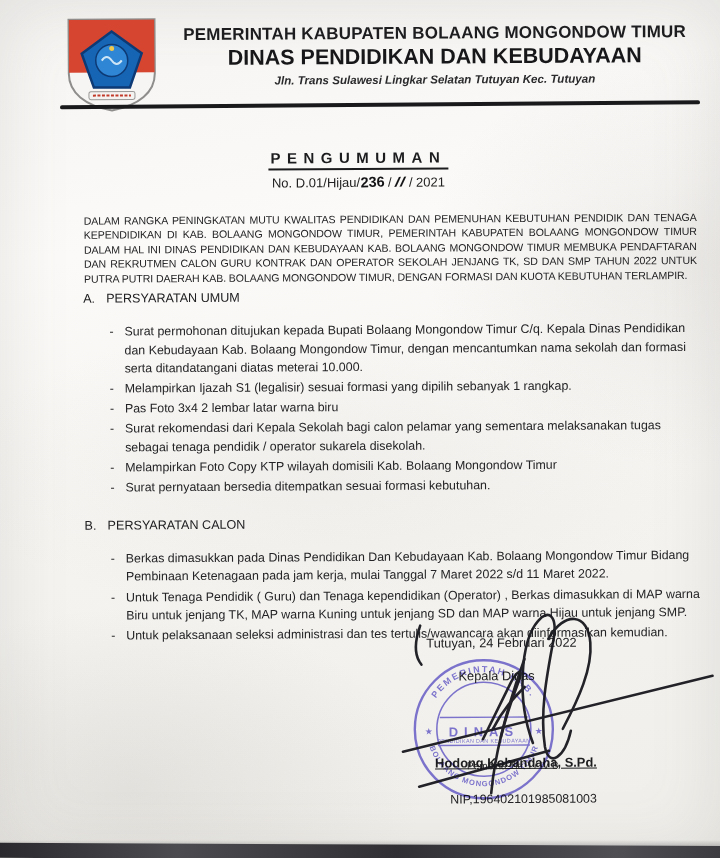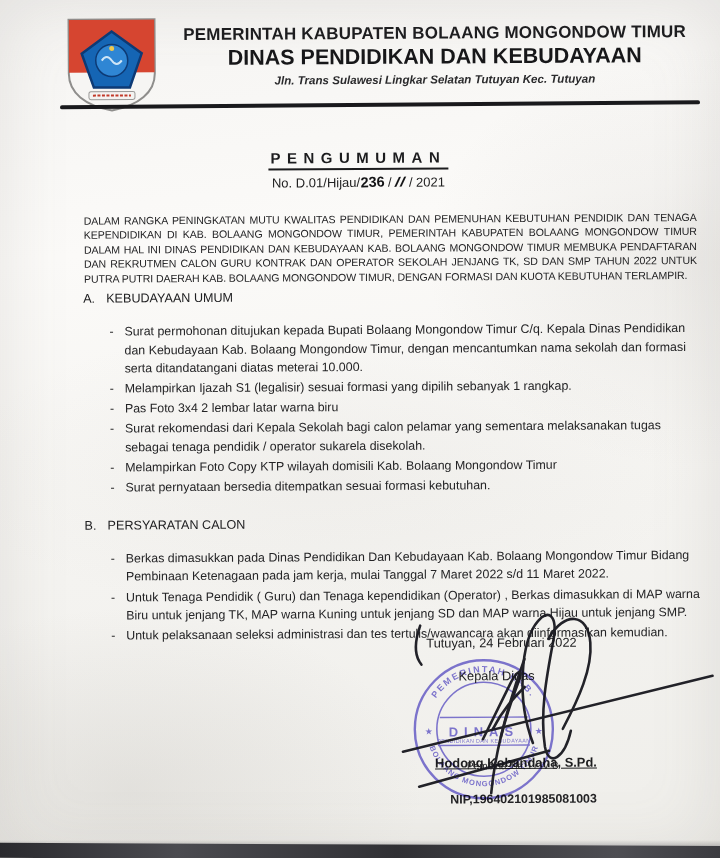--- a/index.html
+++ b/index.html
@@ -45,21 +45,21 @@
   .dash{flex:none;width:15px;margin-left:26px;font-size:12.4px;line-height:18.6px;color:#28282a;}
   .li-text{flex:1;font-size:12.4px;line-height:18.6px;color:#242426;}
   .sec-b{margin-top:21px;}
   
   .sig-block{position:absolute;left:395px;top:612px;width:325px;height:246px;}
   .sig-date{position:absolute;left:30px;top:24px;font-size:12.8px;color:#202022;z-index:1;}
   .sig-role{position:absolute;left:62px;top:57px;font-size:12.8px;color:#202022;z-index:1;}
   .sig-name{position:absolute;left:38px;top:144px;font-size:12.9px;font-weight:600;
     text-decoration:underline;color:#1d1d1f;z-index:1;white-space:nowrap;}
   .sig-rank{position:absolute;left:70px;top:149px;font-size:10px;color:#232325;z-index:1;white-space:nowrap;}
-  .sig-nip{position:absolute;left:53px;top:181px;font-size:12.4px;color:#232325;z-index:1;white-space:nowrap;font-weight:bold;}
+  .sig-nip{position:absolute;left:53px;top:181px;font-size:12.4px;color:#232325;z-index:1;white-space:nowrap;}
   .stamp-svg{position:absolute;left:12px;top:44px;width:150px;height:150px;z-index:2;
     opacity:0.78;mix-blend-mode:multiply;}
   .sig-svg{position:absolute;left:0;top:0;width:325px;height:246px;overflow:visible;z-index:3;}
   
   .edge-bottom{position:absolute;left:-6px;bottom:-3px;width:732px;height:15px;z-index:5;
     background:linear-gradient(to right,#29292d,#4b4b50 25%,#303034 55%,#4e4e53 85%,#3a3a3f);
     transform:rotate(0.25deg);transform-origin:right center;border-radius:2px;}
   .edge-bottom-fade{position:absolute;left:0;bottom:11px;width:720px;height:7px;z-index:4;
     background:linear-gradient(to top,rgba(90,88,92,0.35),rgba(90,88,92,0));}
 </style>
@@ -109,21 +109,21 @@
         <span>/ 2021</span>
       </div>
     </div>
 
     <p class="intro">DALAM RANGKA  PENINGKATAN  MUTU KWALITAS PENDIDIKAN DAN PEMENUHAN KEBUTUHAN PENDIDIK DAN TENAGA KEPENDIDIKAN  DI KAB. BOLAANG MONGONDOW TIMUR, PEMERINTAH KABUPATEN BOLAANG MONGONDOW TIMUR DALAM HAL INI DINAS PENDIDIKAN DAN KEBUDAYAAN KAB. BOLAANG MONGONDOW TIMUR MEMBUKA PENDAFTARAN DAN REKRUTMEN CALON GURU KONTRAK DAN OPERATOR SEKOLAH JENJANG TK, SD DAN SMP TAHUN 2022 UNTUK PUTRA PUTRI DAERAH KAB. BOLAANG MONGONDOW TIMUR, DENGAN FORMASI DAN KUOTA KEBUTUHAN TERLAMPIR.</p>
 
     <div class="sections">
 
       <div class="sec-head">
         <span class="sec-label">A.</span>
-        <span>KEBUDAYAAN UMUM</span>
+        <span>PERSYARATAN UMUM</span>
       </div>
       <div class="list">
         <div class="li">
             <span class="dash">-</span>
             <span class="li-text">Surat permohonan ditujukan kepada Bupati Bolaang Mongondow Timur C/q. Kepala Dinas Pendidikan dan Kebudayaan Kab. Bolaang Mongondow Timur,  dengan mencantumkan nama sekolah dan formasi serta ditandatangani diatas meterai 10.000.</span>
           </div>
         <div class="li">
             <span class="dash">-</span>
             <span class="li-text">Melampirkan Ijazah S1 (legalisir) sesuai  formasi yang dipilih sebanyak 1 rangkap.</span>
           </div>

